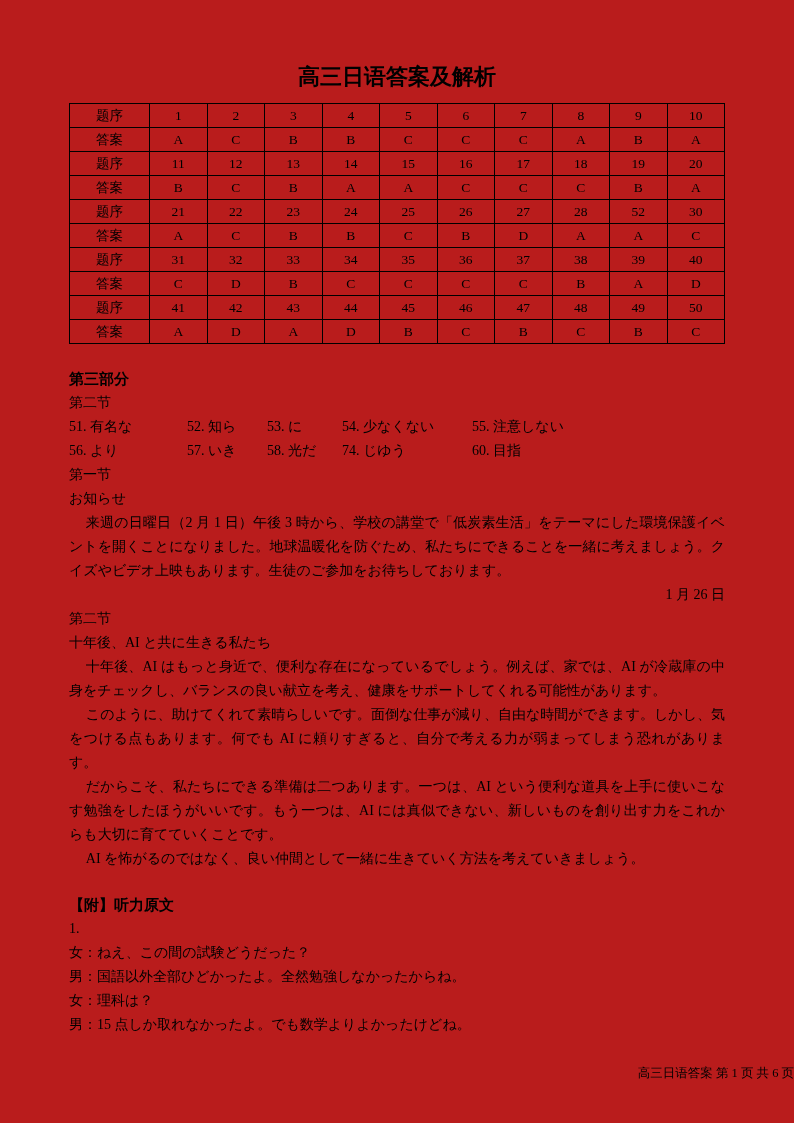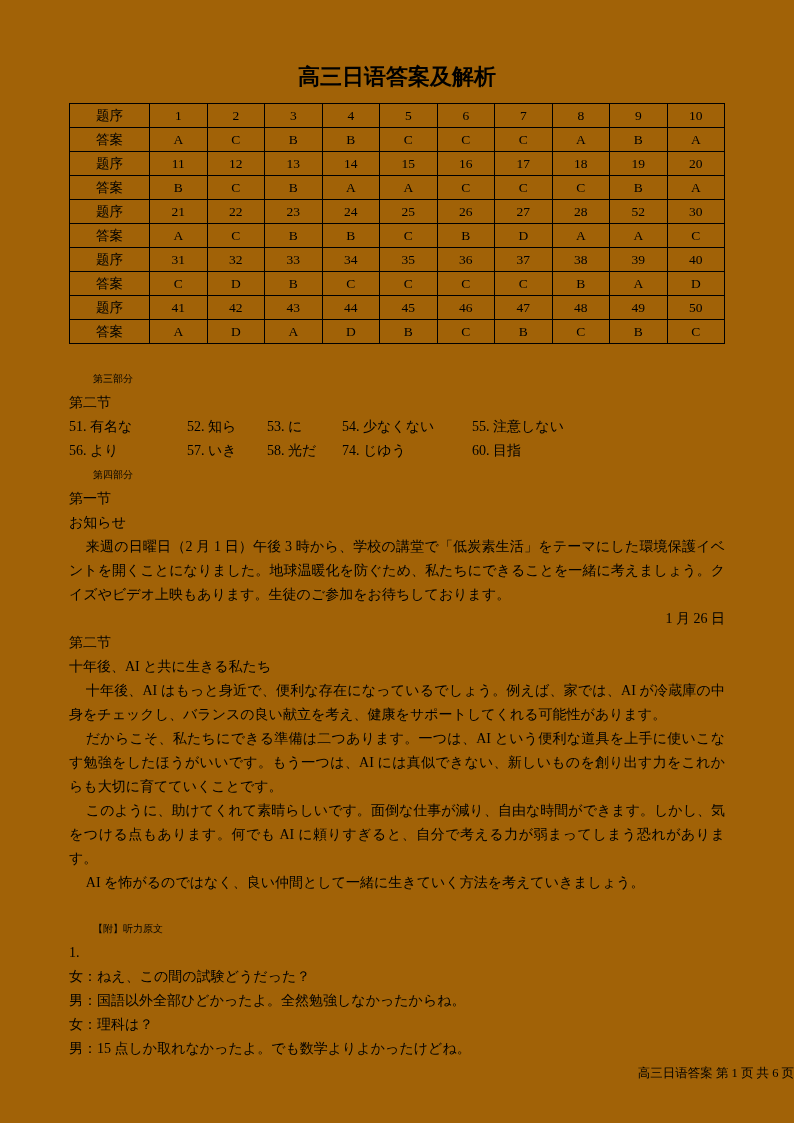--- a/index.html
+++ b/index.html
@@ -1,20 +1,20 @@
 <!DOCTYPE html>
 <html><head>
 <meta charset="utf-8">
 <style>
   * { box-sizing: border-box; }
   html, body { margin: 0; padding: 0; background: #e8e8e8; }
   .page {
     width: 794px; height: 1123px;
     margin: 0 auto;
-    background: #a16207;
+    background: #b91c1c;
     color: #000000;
     position: relative;
     overflow: hidden;
     font-family: "Liberation Serif", "DejaVu Serif", serif;
     font-size: 14px;
   }
   .content { padding: 62px 69px 0 69px; }
 
   .doc-title {
     font-size: 22px;
@@ -36,21 +36,21 @@
     text-align: center;
     vertical-align: middle;
     font-size: 13.5px;
     padding: 0;
   }
   table.answers td.row-label { font-size: 13.5px; }
   col.label-col { width: 80px; }
 
   .sec-block { margin-top: 23px; }
   .line { line-height: 24px; margin: 0; }
-  .bold-heading { font-weight: normal; font-size: 10px; margin-left: 24px; }
+  .bold-heading { font-weight: bold; font-size: 15px; }
   .center { text-align: left; }
   .right { text-align: right; }
   .just { text-align: justify; text-justify: inter-ideograph; }
   .indent { text-indent: 1.2em; }
 
   .fill-line span { display: inline-block; white-space: nowrap; }
 
   .listening-gap { margin-top: 22px; }
 
   .footer {
@@ -216,31 +216,30 @@
             <td>C</td>
           </tr>
         </tbody>
     </table>
 
     <div class="sec-block">
       <div class="line bold-heading">第三部分</div>
       <div class="line">第二节</div>
       <div class="line fill-line"><span style="width: 118px;">51. 有名な</span><span style="width: 80px;">52. 知ら</span><span style="width: 75px;">53. に</span><span style="width: 130px;">54. 少なくない</span><span>55.  注意しない</span></div>
       <div class="line fill-line"><span style="width: 118px;">56. より</span><span style="width: 80px;">57. いき</span><span style="width: 75px;">58. 光だ</span><span style="width: 130px;">74. じゆう</span><span>60. 目指</span></div>
-      <div class="line bold-heading">第四部分</div>
       <div class="line">第一节</div>
       <div class="line center">お知らせ</div>
       <p class="line just indent">来週の日曜日（2 月 1 日）午後 3 時から、学校の講堂で「低炭素生活」をテーマにした環境保護イベントを開くことになりました。地球温暖化を防ぐため、私たちにできることを一緒に考えましょう。クイズやビデオ上映もあります。生徒のご参加をお待ちしております。</p>
       <div class="line right">1 月 26 日</div>
       <div class="line">第二节</div>
       <div class="line center">十年後、AI と共に生きる私たち</div>
       <div>
           <p class="line just indent">十年後、AI はもっと身近で、便利な存在になっているでしょう。例えば、家では、AI が冷蔵庫の中身をチェックし、バランスの良い献立を考え、健康をサポートしてくれる可能性があります。</p>
+          <p class="line just indent">このように、助けてくれて素晴らしいです。面倒な仕事が減り、自由な時間ができます。しかし、気をつける点もあります。何でも AI に頼りすぎると、自分で考える力が弱まってしまう恐れがあります。</p>
           <p class="line just indent">だからこそ、私たちにできる準備は二つあります。一つは、AI という便利な道具を上手に使いこなす勉強をしたほうがいいです。もう一つは、AI には真似できない、新しいものを創り出す力をこれからも大切に育てていくことです。</p>
-          <p class="line just indent">このように、助けてくれて素晴らしいです。面倒な仕事が減り、自由な時間ができます。しかし、気をつける点もあります。何でも AI に頼りすぎると、自分で考える力が弱まってしまう恐れがあります。</p>
           <p class="line just indent">AI を怖がるのではなく、良い仲間として一緒に生きていく方法を考えていきましょう。</p>
         </div>
     </div>
 
     <div class="listening-gap">
       <div class="line bold-heading">【附】听力原文</div>
       <div class="line">1.</div>
       <div>
           <div class="line">女：ねえ、この間の試験どうだった？</div>
           <div class="line">男：国語以外全部ひどかったよ。全然勉強しなかったからね。</div>

